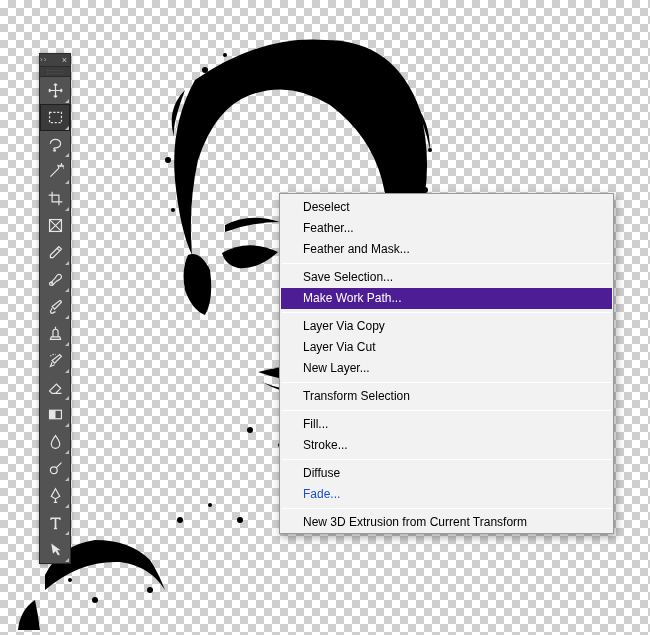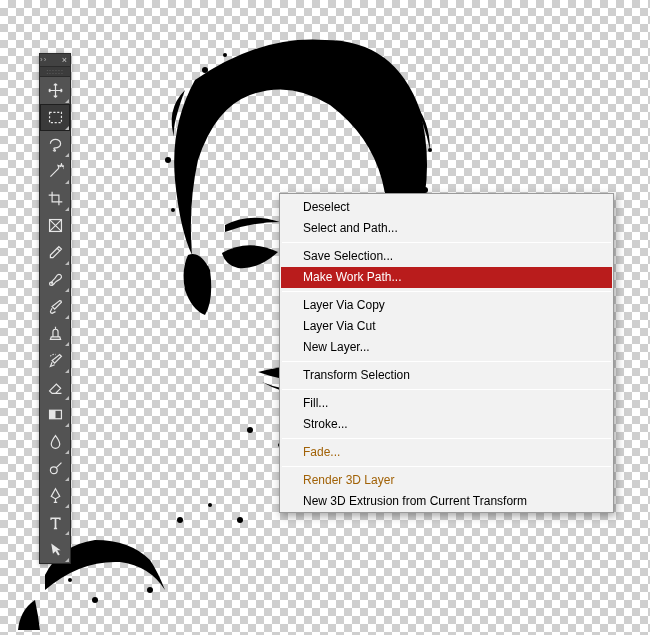--- a/index.html
+++ b/index.html
@@ -81,24 +81,24 @@
     padding: 3px 1px 0 1px;
   }
   .menu-item {
     padding: 3px 20px 3px 22px;
     color: #000;
     cursor: default;
     white-space: nowrap;
     line-height: 15px;
   }
   .menu-item.highlight {
-    background: #b91c1c;
+    background: #4c1d95;
     color: #fff;
   }
-  .menu-item.disabled { color: #a16207; }
+  .menu-item.disabled { color: #1d4ed8; }
   .menu-sep {
     height: 1px; margin: 3px 1px;
     background: #d0d0d0;
     border-bottom: 1px solid #fff;
   }
 </style>
 </head>
 <body>
 
 <div class="canvas-bg"></div>
@@ -269,31 +269,32 @@
         <svg viewBox="0 0 20 20" fill="#e6e6e6">
           <path d="M5 3l2 12 3-3 3 5 2-1-3-5h4z"></path>
         </svg>
         <span class="corner"></span>
       </div>
     </div>
 </div>
 
 <div class="context-menu" id="ctx">
     <div class="menu-item">Deselect</div>
-    <div class="menu-item">Select and Path...</div>
+    <div class="menu-item">Feather...</div>
+    <div class="menu-item">Feather and Mask...</div>
     <div class="menu-sep"></div>
     <div class="menu-item">Save Selection...</div>
     <div class="menu-item highlight">Make Work Path...</div>
     <div class="menu-sep"></div>
     <div class="menu-item">Layer Via Copy</div>
     <div class="menu-item">Layer Via Cut</div>
     <div class="menu-item">New Layer...</div>
     <div class="menu-sep"></div>
     <div class="menu-item">Transform Selection</div>
     <div class="menu-sep"></div>
     <div class="menu-item">Fill...</div>
     <div class="menu-item">Stroke...</div>
     <div class="menu-sep"></div>
+    <div class="menu-item">Diffuse</div>
     <div class="menu-item disabled">Fade...</div>
     <div class="menu-sep"></div>
-    <div class="menu-item disabled">Render 3D Layer</div>
     <div class="menu-item">New 3D Extrusion from Current Transform</div>
   </div>
 
 </body></html>

